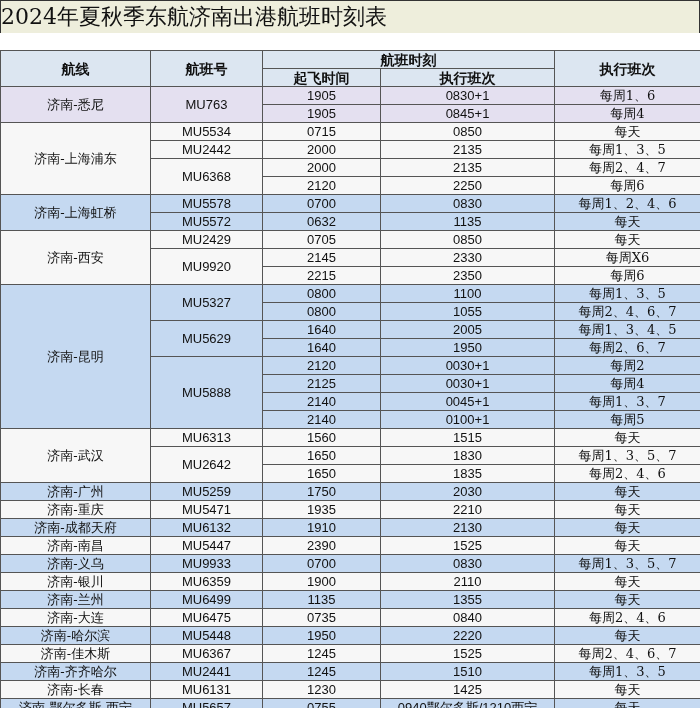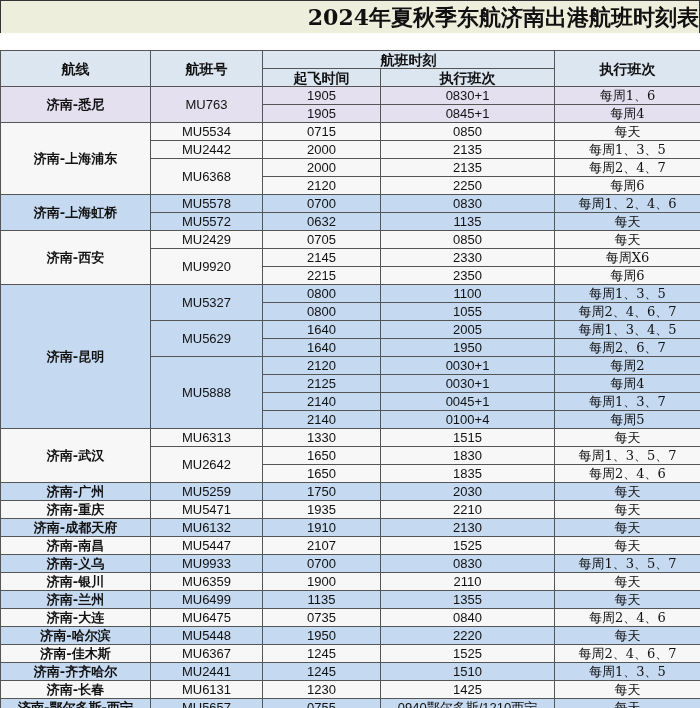--- a/index.html
+++ b/index.html
@@ -1,35 +1,35 @@
 <!DOCTYPE html>
 <html><head>
 <meta charset="utf-8">
 <style>
   html, body { margin:0; padding:0; background:#ffffff; }
   body { width:700px; height:708px; overflow:hidden; font-family:"DejaVu Serif","Liberation Serif",serif; color:#111; }
   .sheet { position:relative; width:700px; height:708px; }
   .title {
     position:absolute; left:0; top:0; width:698px; height:32px;
     background:#eeeedc; border:1px solid #333; border-bottom:none;
-    font-size:22px; line-height:32px; text-align:right; letter-spacing:0px;
-    font-family:"DejaVu Serif", serif; font-weight:bold;
+    font-size:22px; line-height:32px; text-align:left; letter-spacing:0px;
+    font-family:"DejaVu Serif", serif; font-weight:normal;
   }
   table.grid {
     position:absolute; left:0; top:50px; width:700px;
     border-collapse:collapse; table-layout:fixed;
   }
   table.grid td, table.grid th {
     border:1px solid #555; padding:0; text-align:center; vertical-align:middle;
     font-size:13px; height:17px; line-height:16px; overflow:hidden; white-space:nowrap;
   }
   table.grid th { background:#dce6f1; font-weight:bold; font-size:14px; }
   th.h-top { height:22px; }
   th.h-sub { height:22px; }
-  td.route { font-size:14px;font-weight:bold; }
+  td.route { font-size:14px; }
   td.fno { font-family:Liberation Sans, sans-serif; font-size:13px; }
   td.tm { font-family:"Liberation Sans", sans-serif; font-size:14px; }
   td.sched { font-size:14px; }
   .c-lav { background:#e4e0f0; }
   .c-blue { background:#c5d9f1; }
   .c-white { background:#f7f7f7; }
 </style>
 </head>
 <body>
 
@@ -157,27 +157,27 @@
           <td class="tm">0030+1</td>
           <td class="sched">每周4</td>
         </tr>
         <tr class="c-blue">
           <td class="tm">2140</td>
           <td class="tm">0045+1</td>
           <td class="sched">每周1、3、7</td>
         </tr>
         <tr class="c-blue">
           <td class="tm">2140</td>
-          <td class="tm">0100+4</td>
+          <td class="tm">0100+1</td>
           <td class="sched">每周5</td>
         </tr>
         <tr class="c-white">
           <td class="route" rowspan="3">济南-武汉</td>
           <td class="fno" rowspan="1">MU6313</td>
-          <td class="tm">1330</td>
+          <td class="tm">1560</td>
           <td class="tm">1515</td>
           <td class="sched">每天</td>
         </tr>
         <tr class="c-white">
           <td class="fno" rowspan="2">MU2642</td>
           <td class="tm">1650</td>
           <td class="tm">1830</td>
           <td class="sched">每周1、3、5、7</td>
         </tr>
         <tr class="c-white">
@@ -202,21 +202,21 @@
         <tr class="c-blue">
           <td class="route" rowspan="1">济南-成都天府</td>
           <td class="fno" rowspan="1">MU6132</td>
           <td class="tm">1910</td>
           <td class="tm">2130</td>
           <td class="sched">每天</td>
         </tr>
         <tr class="c-white">
           <td class="route" rowspan="1">济南-南昌</td>
           <td class="fno" rowspan="1">MU5447</td>
-          <td class="tm">2107</td>
+          <td class="tm">2390</td>
           <td class="tm">1525</td>
           <td class="sched">每天</td>
         </tr>
         <tr class="c-blue">
           <td class="route" rowspan="1">济南-义乌</td>
           <td class="fno" rowspan="1">MU9933</td>
           <td class="tm">0700</td>
           <td class="tm">0830</td>
           <td class="sched">每周1、3、5、7</td>
         </tr>

